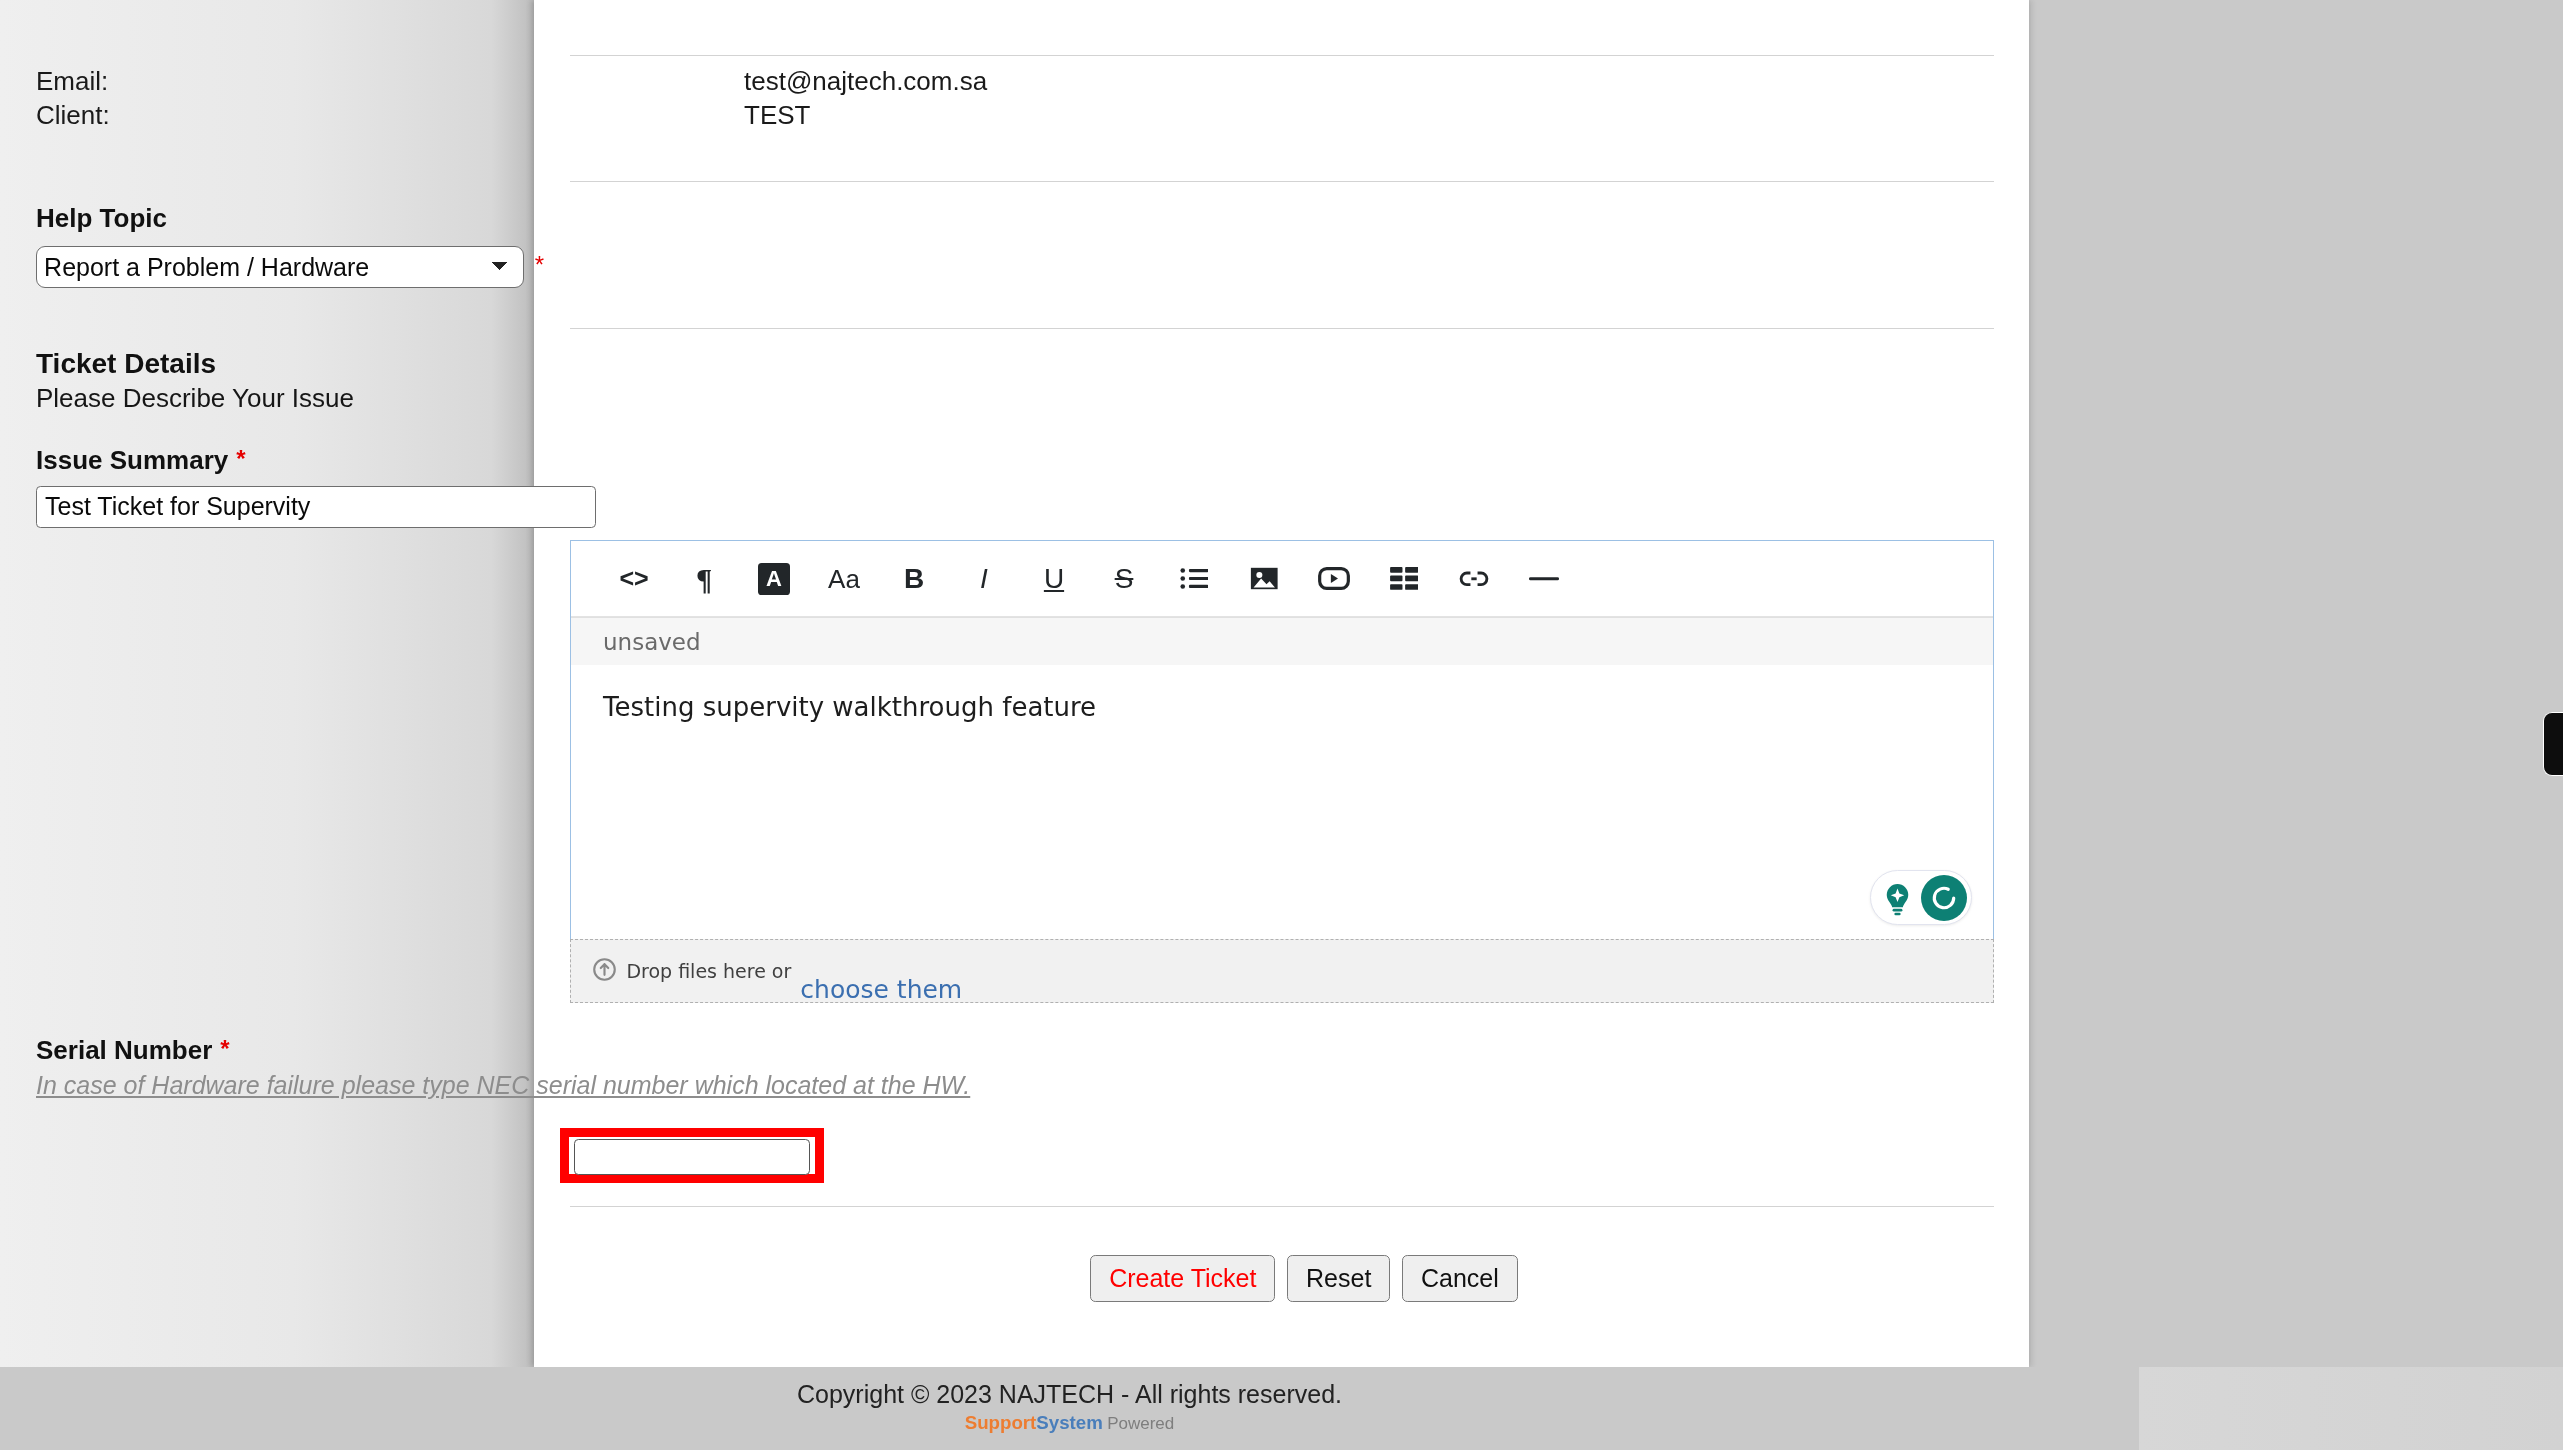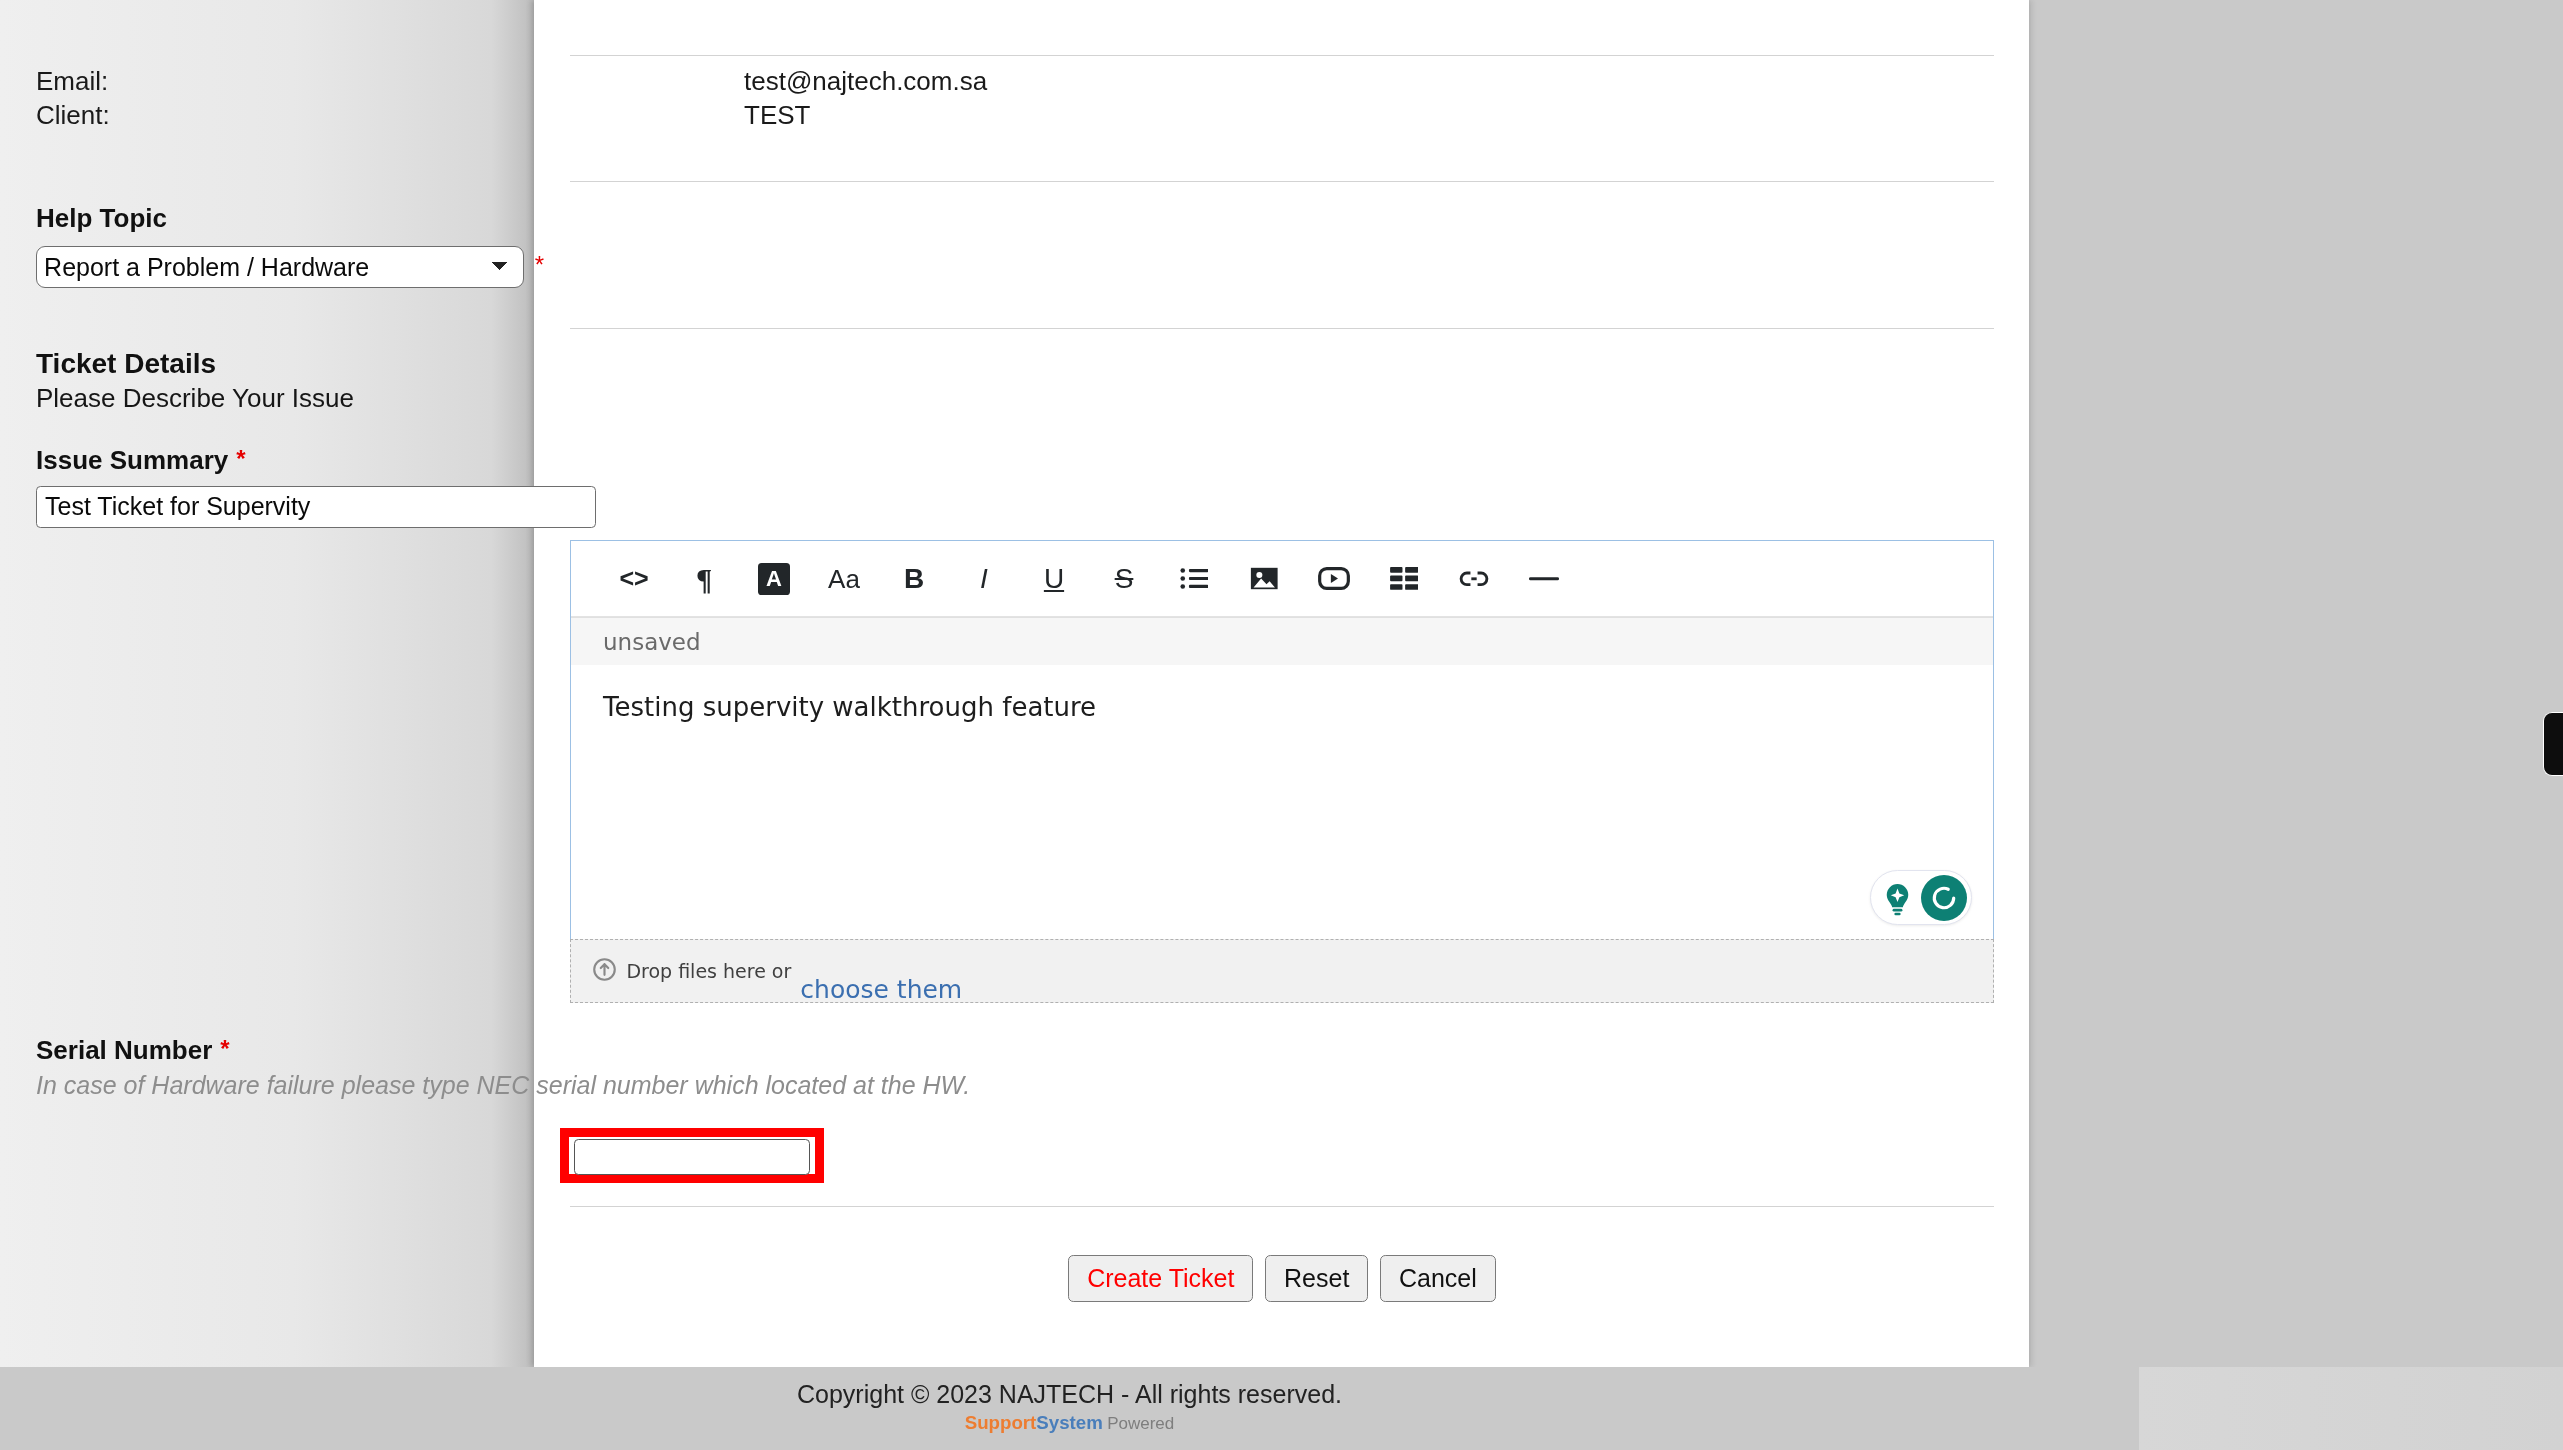--- a/index.html
+++ b/index.html
@@ -272,20 +272,21 @@
 
   
   #serialnumber { top: 1035px; }
   #serialnumber .field-label { font-size: 26px; }
   .help-italic {
     font-size: 25px;
     font-style: italic;
     color: #8d8d8d;
     line-height: 31px;
     margin-top: 5.3px;
+    text-decoration: underline;
   }
   
   #serial-annotation {
     position: absolute;
     left: 560px; top: 1128px;
     width: 264px; height: 55px;
     border: 9.8px solid #ff0000;
     background: transparent;
   }
   input#serial-input {
@@ -298,21 +299,21 @@
     padding: 1.8px 7.1px;
     border: 1.8px solid #555;
     border-radius: 4.4px;
     background: #fff;
     outline: none;
   }
 
   
   #actions {
     position: absolute;
-    left: 570px; top: 1255px;
+    left: 592px; top: 1255px;
     width: 1424px;
     display: flex;
     justify-content: center;
     gap: 11.6px;
   }
   button.form-btn {
     height: 47px;
     padding: 0 18px;
     font-size: 25px;
     font-family: "Liberation Sans", sans-serif;

